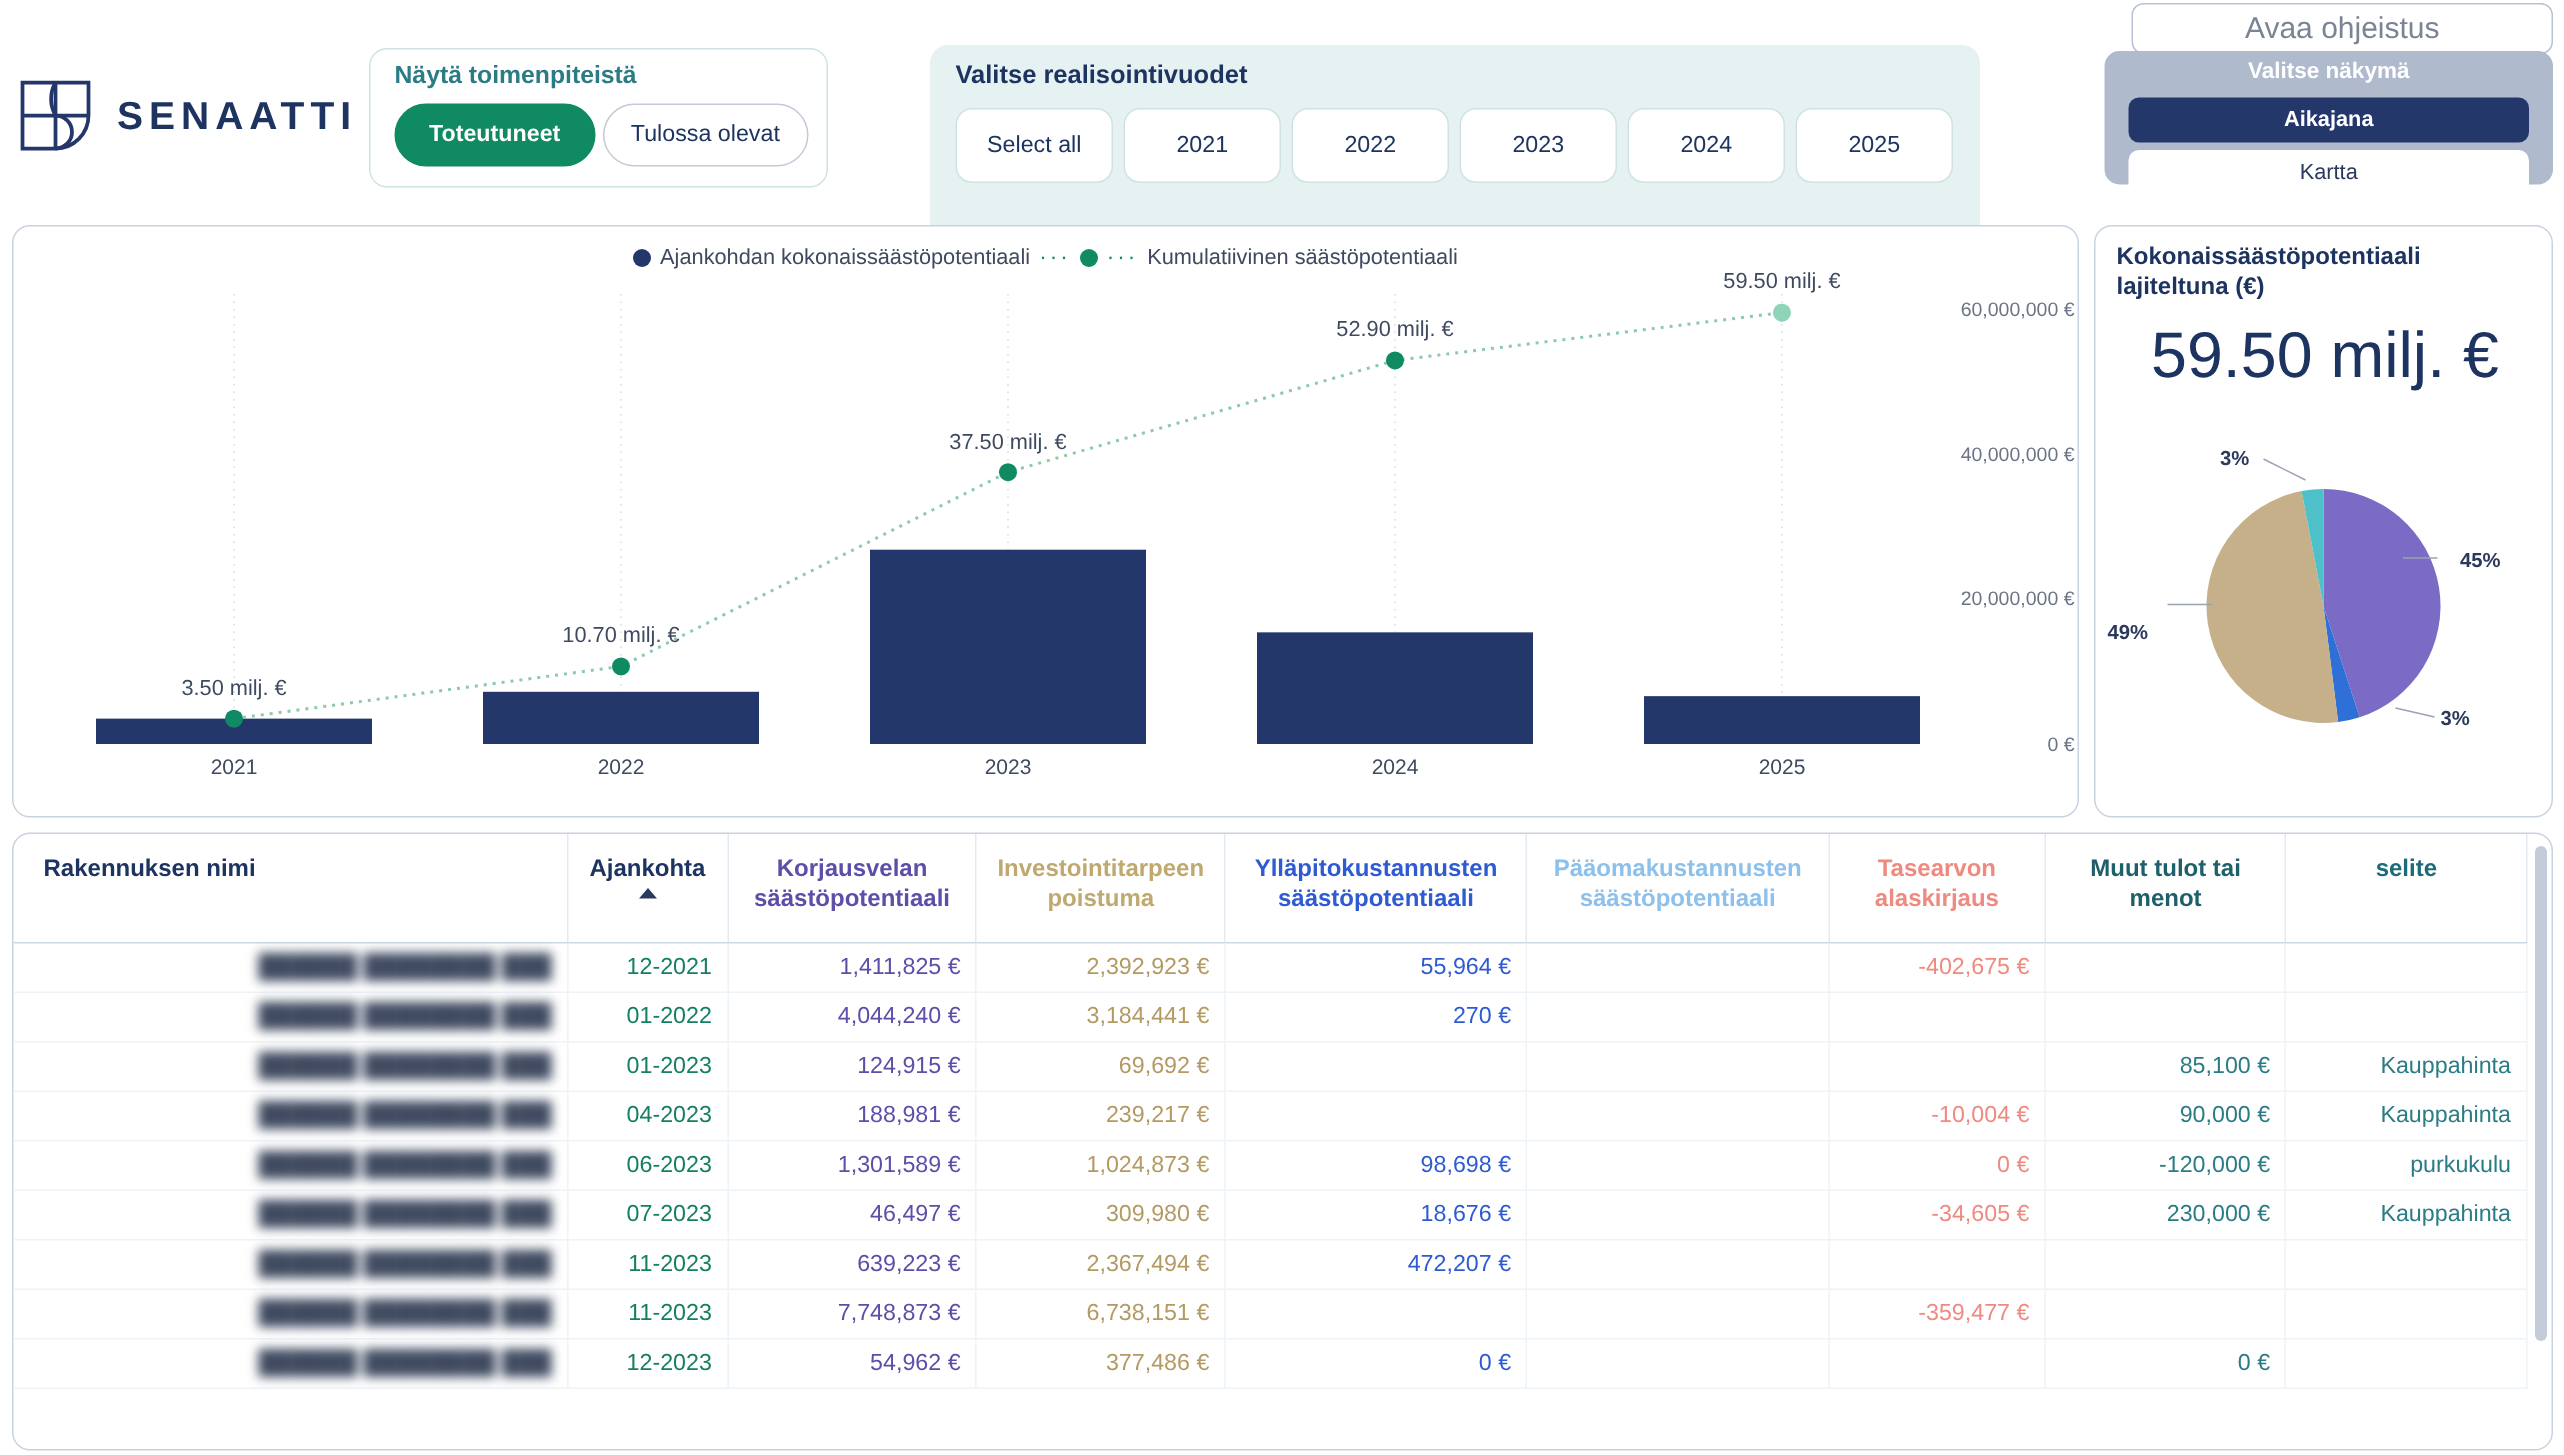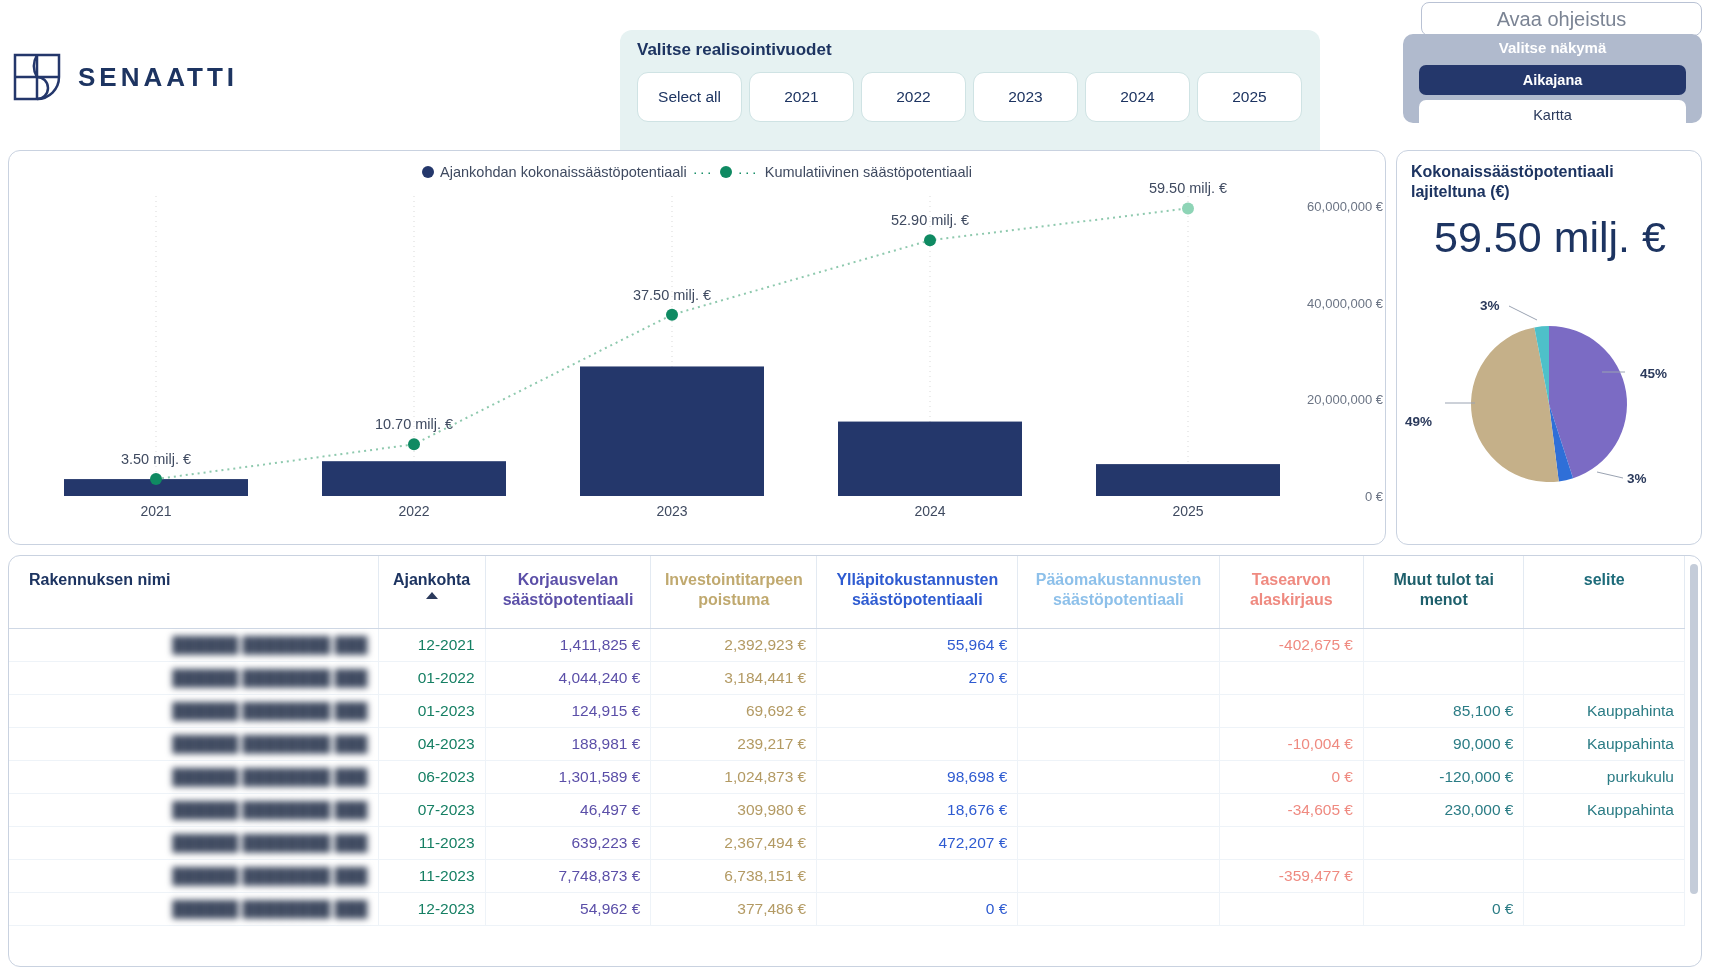--- a/index.html
+++ b/index.html
@@ -187,20 +187,27 @@
           <path d="M3 3 H47 V25 A22 22 0 0 1 25 47 H3 Z" fill="none" stroke="#24376b" stroke-width="2.5"></path>
           <line x1="25" y1="3" x2="25" y2="47" stroke="#24376b" stroke-width="2.5"></line>
           <line x1="3" y1="25" x2="47" y2="25" stroke="#24376b" stroke-width="2.5"></line>
           <path d="M25 3 A22 22 0 0 0 25 25" fill="none" stroke="#24376b" stroke-width="2.5"></path>
           <path d="M25 25 A11 11 0 0 1 25 47" fill="none" stroke="#24376b" stroke-width="2.5"></path>
         </svg>
       </span>
       <span class="logo-text">SENAATTI</span>
     </div>
 
+    <div class="card-actions">
+      <div class="ttl">Näytä toimenpiteistä</div>
+      <div class="seg">
+        <div class="seg-btn on">Toteutuneet</div>
+        <div class="seg-btn off">Tulossa olevat</div>
+      </div>
+    </div>
 
     <div class="card-years">
       <div class="ttl">Valitse realisointivuodet</div>
       <div class="yr-row">
         <div class="yr-btn">Select all</div>
         <div class="yr-btn">2021</div>
         <div class="yr-btn">2022</div>
         <div class="yr-btn">2023</div>
         <div class="yr-btn">2024</div>
         <div class="yr-btn">2025</div>

